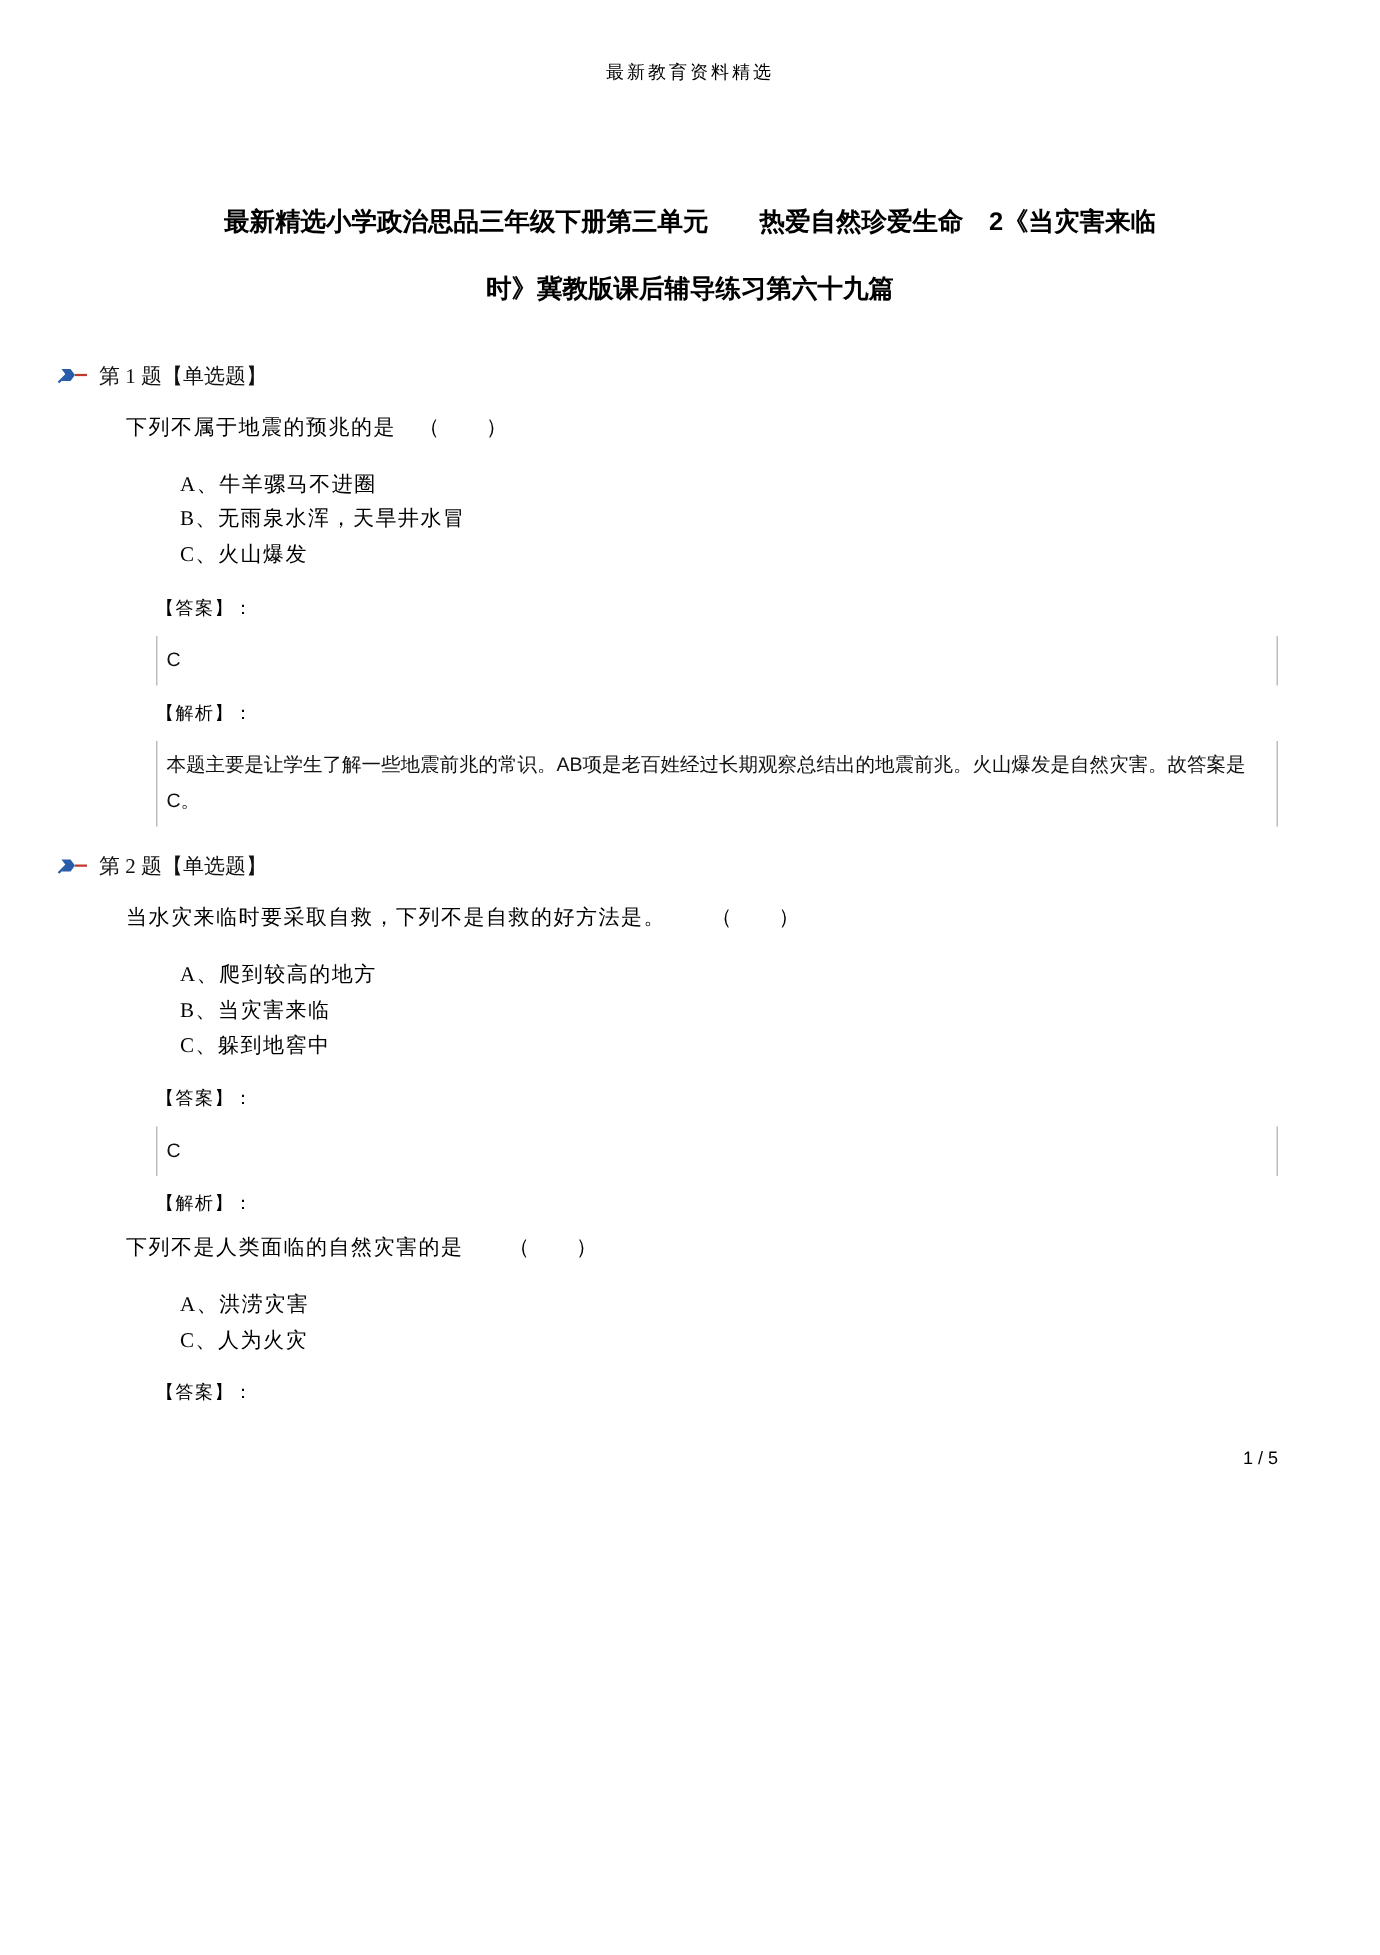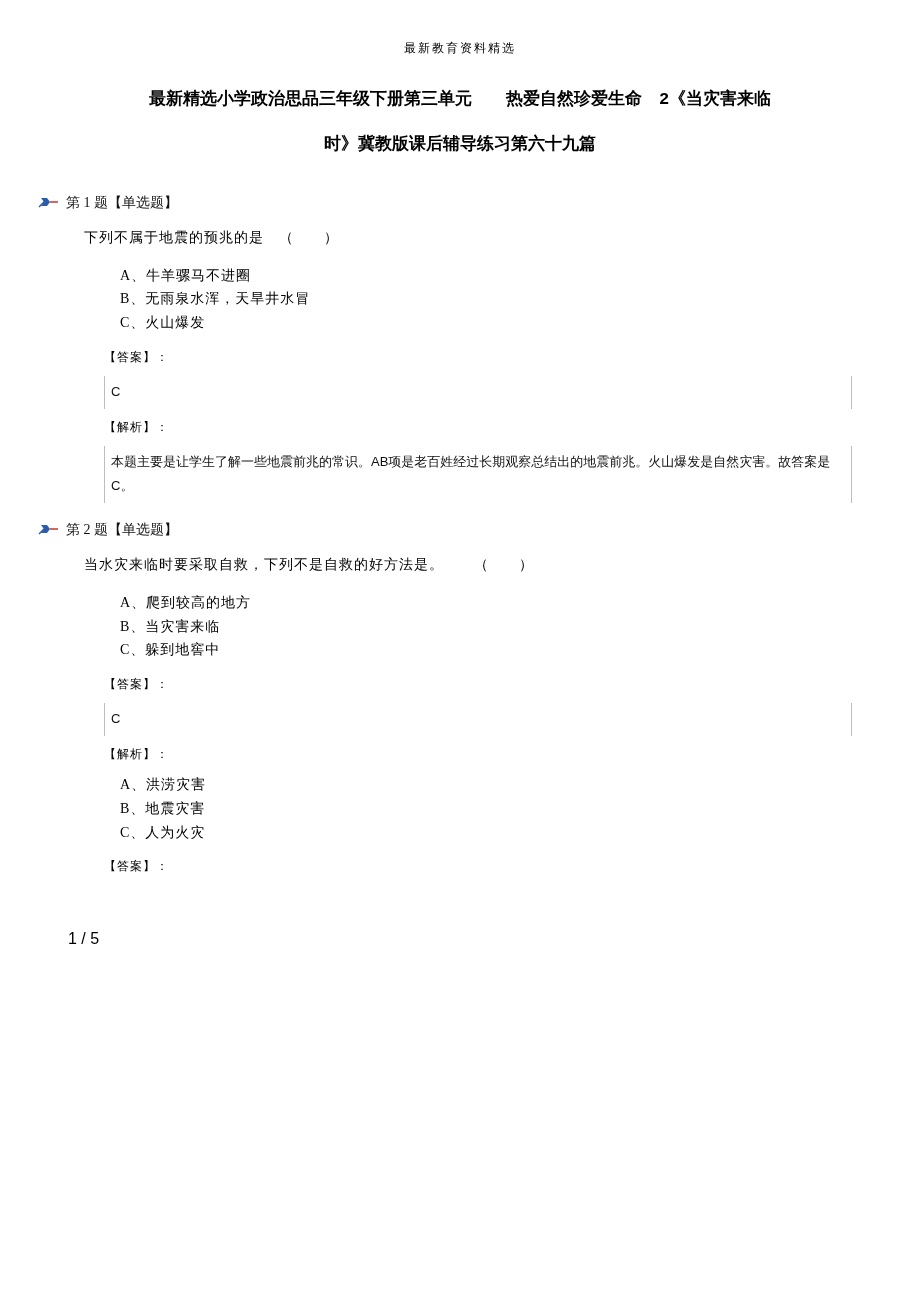--- a/index.html
+++ b/index.html
@@ -12,26 +12,26 @@
     width: 920px;
   }
   .page {
     padding: 40px 68px 40px 68px;
   }
   .header-text {
     text-align: center;
     font-family: "SimSun", "宋体", serif;
     font-size: 12px;
     color: #000;
-    margin-bottom: 24px;
+    margin-bottom: 72px;
     letter-spacing: 2px;
   }
   .title-line {
     text-align: center;
-    font-family: Liberation Mono, monospace;
+    font-family: Liberation Sans, sans-serif;
     font-size: 17px;
     font-weight: bold;
     line-height: 2.2;
     margin-bottom: 8px;
   }
   .title-wrapper {
     margin-bottom: 30px;
   }
   .question-header {
     display: flex;
@@ -79,25 +79,25 @@
     margin-bottom: 10px;
     border-left: 1px solid #bdbdbd;
     border-right: 1px solid #bdbdbd;
     padding: 4px 6px;
     font-family: "Microsoft YaHei", "微软雅黑", sans-serif;
     font-size: 13px;
     line-height: 1.9;
     color: #111;
   }
   .footer {
-    text-align: left;
+    text-align: right;
     font-family: Arial, sans-serif;
-    font-size: 16px;
+    font-size: 12px;
     color: #000;
-    margin-top: 55px;
+    margin-top: 28px;
   }
 </style>
 </head>
 <body>
 
 <div class="page">
 
   <div class="header-text">最新教育资料精选</div>
 
   <div class="title-wrapper">
@@ -139,22 +139,22 @@
   <div class="question-stem">当水灾来临时要采取自救，下列不是自救的好方法是。　　（　　）</div>
   <div class="options">
     <div>A、爬到较高的地方</div>
     <div>B、当灾害来临</div>
     <div>C、躲到地窖中</div>
   </div>
   <div class="label-line">【答案】：</div>
   <div class="annotation-box">C</div>
   <div class="label-line">【解析】：</div>
 
+  <div class="question-stem">下列不是人类面临的自然灾害的是　　（　　）</div>
   <div class="options">
     <div>A、洪涝灾害</div>
-    <div>B、地震灾害</div>
     <div>C、人为火灾</div>
   </div>
   <div class="label-line">【答案】：</div>
 
   <div class="footer">1 / 5</div>
 
 </div>
 
 </body></html>

